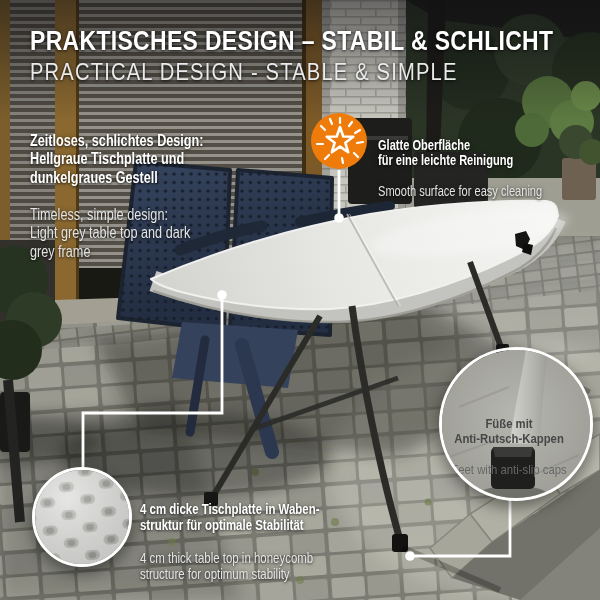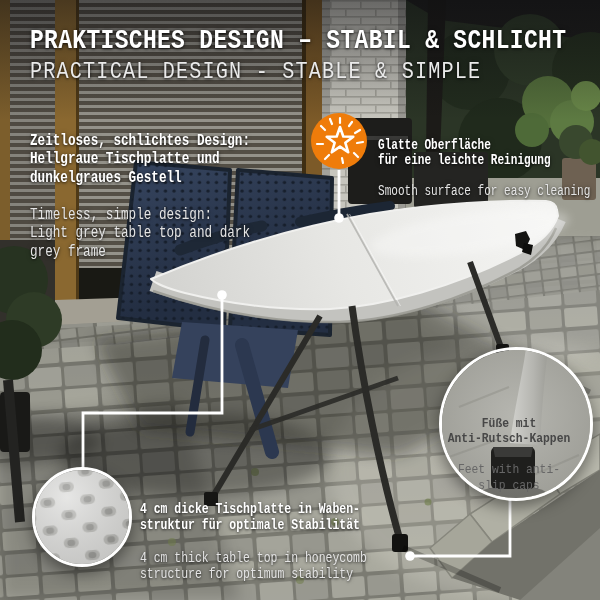--- a/index.html
+++ b/index.html
@@ -1,17 +1,17 @@
 <!DOCTYPE html>
 <html><head>
 <meta charset="utf-8">
 <style>
   html,body{margin:0;padding:0;background:#222;}
   .stage{position:relative;width:600px;height:600px;overflow:hidden;
-         font-family:Liberation Mono, monospace;
+         font-family:Liberation Sans, sans-serif;
          -webkit-font-smoothing:antialiased;}
   .stage svg.bg,.stage svg.callouts{position:absolute;left:0;top:0;}
   svg.callouts{pointer-events:none;}
   .txt{position:absolute;white-space:pre-line;transform-origin:0 0;}
   .shadowed{text-shadow:0 1px 3px rgba(0,0,0,.65),0 0 6px rgba(0,0,0,.35);}
   .h-de{left:30px;top:26px;font-size:27px;font-weight:700;color:#ffffff;
         letter-spacing:.4px;line-height:30px;transform:scaleX(.85);width:680px;}
   .h-en{left:30px;top:58px;font-size:24px;font-weight:400;color:#eaeaea;
         letter-spacing:1.4px;line-height:27px;transform:scaleX(.84);width:640px;}
   .feat{line-height:18.5px;}

